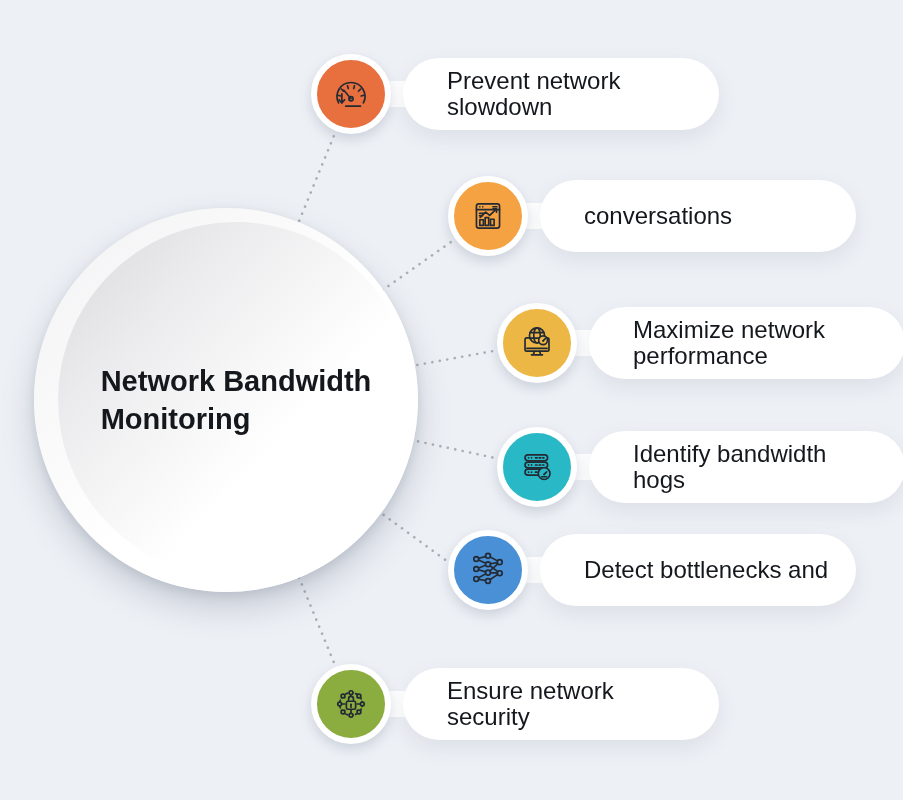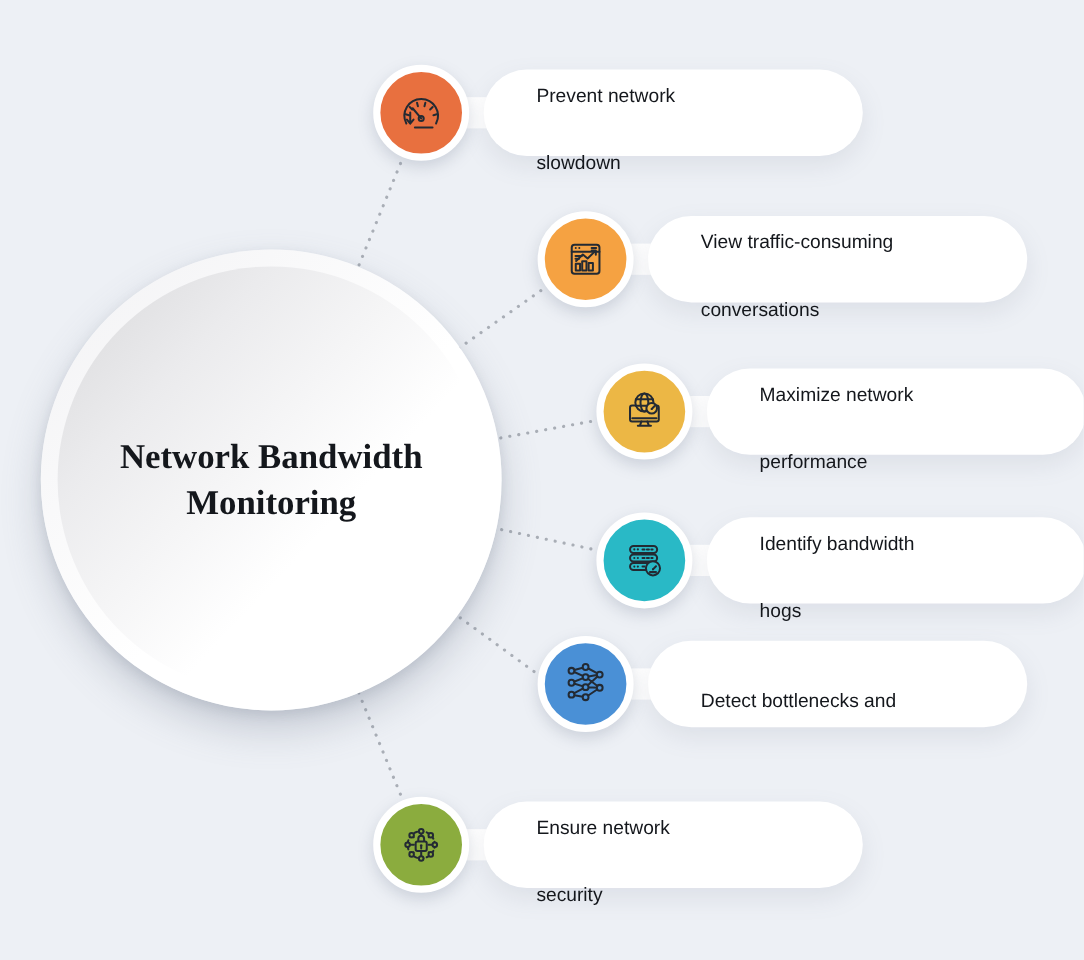--- a/index.html
+++ b/index.html
@@ -24,30 +24,29 @@
     position: absolute;
     left: 34px; top: 208px;
     width: 384px; height: 384px;
     border-radius: 50%;
     background: linear-gradient(135deg, #f2f2f4 0%, #ffffff 55%);
     box-shadow: 0 16px 32px rgba(110,120,140,0.30), 0 4px 10px rgba(110,120,140,0.18);
     z-index: 1;
   }
   .center-inner {
     position: absolute;
-    left: 14px; top: 14px;
+    left: 24px; top: 14px;
     width: 356px; height: 356px;
     border-radius: 50%;
     background: linear-gradient(133deg, #d8d8da 0%, #ebebed 26%, #ffffff 62%);
     display: flex;
     flex-direction: column;
     align-items: center;
     justify-content: center;
-    text-align: center;
-    font-family: Liberation Serif, serif;
+    text-align: left;
   }
   .center-title {
     font-size: 29px;
     line-height: 38px;
     font-weight: bold;
     color: #14171c;
   }
   
   .item {
     position: absolute;
@@ -83,24 +82,23 @@
     background: #ffffff;
     box-shadow: 0 8px 20px rgba(120,130,150,0.14);
     display: flex;
     align-items: center;
     padding-left: 44px;
     padding-right: 16px;
     z-index: 1;
   }
   .pill-text span {
     display: block;
-    font-size: 16px;
+    font-size: 24px;
     line-height: 26px;
     color: #14171c;
-    margin-top: 30px;
   }
   
   .badge svg .ln { fill: none; stroke: #232a33; stroke-width: 1.6; stroke-linecap: round; stroke-linejoin: round; }
   .badge svg .fl { fill: var(--c); stroke: #232a33; stroke-width: 1.6; }
   .badge svg .dk { fill: #232a33; stroke: none; }
 </style>
 </head>
 <body style="background-color: rgb(237, 240, 245);">
 
 <div id="stage" style="background-color: rgb(237, 240, 245);">
@@ -158,21 +156,20 @@
         <line class="ln" x1="12" y1="19.6" x2="14.8" y2="19.6"></line>
         <rect class="ln" x="12.2" y="23.6" width="3.4" height="5.4"></rect>
         <rect class="ln" x="17.3" y="21.6" width="3.4" height="7.4"></rect>
         <rect class="ln" x="22.4" y="23.1" width="3.4" height="5.9"></rect>
         <path class="ln" d="M12.5 21.4 L17.8 16.3 L21.6 19.4 L27.6 13.6"></path>
         <path class="ln" d="M24.8 13.1 H28.1 V16.4"></path>
       </svg>
     </div>
     <div class="pill" style="background-color: rgb(255, 255, 255);">
       <div class="pill-text">
-        <span>View traffic-consuming</span>
         <span>conversations</span>
       </div>
     </div>
   </div>
 
   <div class="item" style="left:497px;top:303px;">
     <div class="bridge"></div>
     <div class="badge" style="background-color: rgb(236, 183, 69); --c: #ECB745;">
       <svg viewBox="0 0 40 40">
         <rect class="ln" x="8.6" y="15.2" width="22.8" height="12.6" rx="1.6"></rect>

